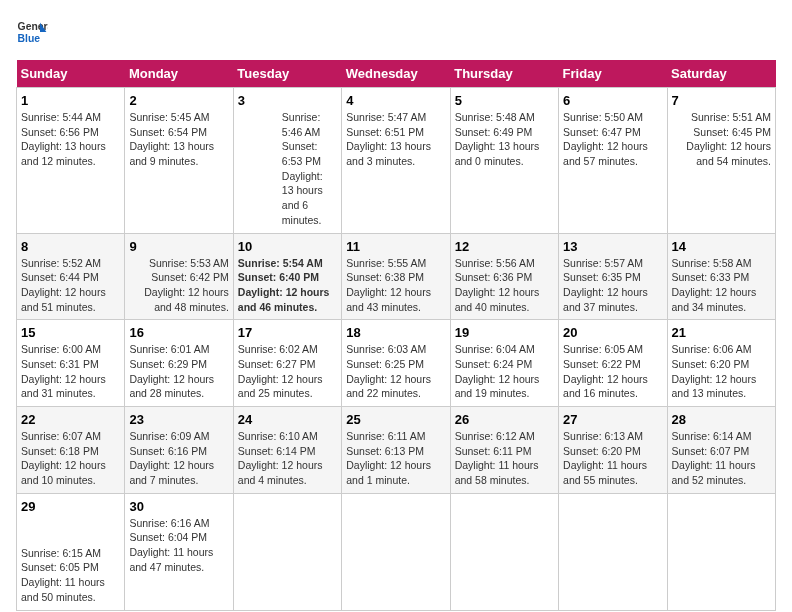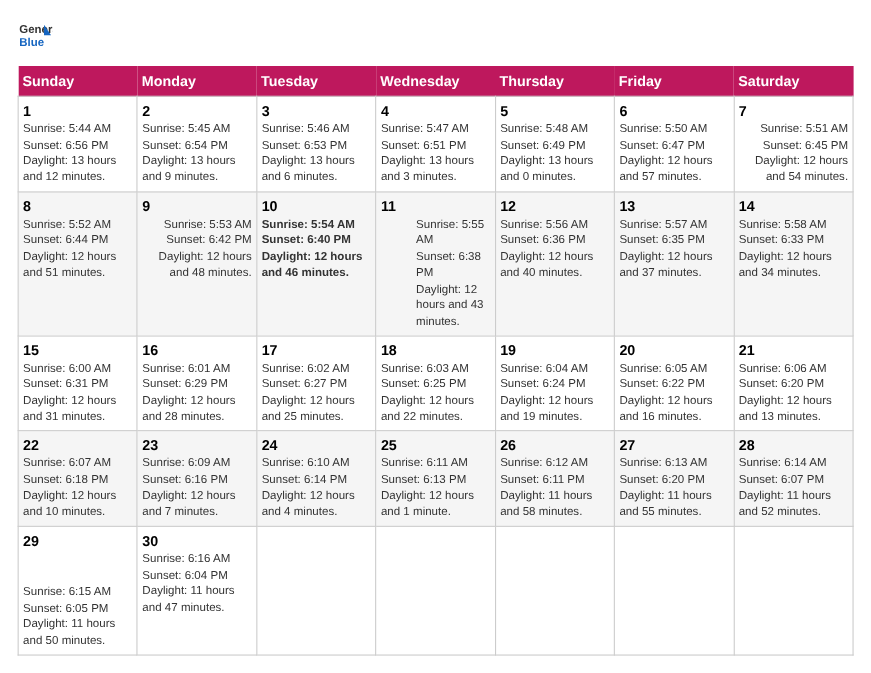--- a/index.html
+++ b/index.html
@@ -112,21 +112,21 @@
 Daylight: 13 hours and 12 minutes.</div>
         </td>
         <td>
           <span class="day-num">2</span>
           <div class="day-info" style="white-space: pre-wrap;">Sunrise: 5:45 AM
 Sunset: 6:54 PM
 Daylight: 13 hours and 9 minutes.</div>
         </td>
         <td>
           <span class="day-num">3</span>
-          <div class="day-info" style="white-space: pre-wrap;">Sunrise: 5:46 AM
+          <div class="day-info" style="white-space: pre-wrap; margin-left: 44px;">Sunrise: 5:46 AM
 Sunset: 6:53 PM
 Daylight: 13 hours and 6 minutes.</div>
         </td>
         <td>
           <span class="day-num">4</span>
           <div class="day-info" style="white-space: pre-wrap;">Sunrise: 5:47 AM
 Sunset: 6:51 PM
 Daylight: 13 hours and 3 minutes.</div>
         </td>
         <td>
@@ -162,21 +162,21 @@
 Daylight: 12 hours and 48 minutes.</div>
         </td>
         <td>
           <span class="day-num">10</span>
           <div class="day-info" style="white-space: pre-wrap; font-weight: bold;">Sunrise: 5:54 AM
 Sunset: 6:40 PM
 Daylight: 12 hours and 46 minutes.</div>
         </td>
         <td>
           <span class="day-num">11</span>
-          <div class="day-info" style="white-space: pre-wrap; margin-left: 32px;">Sunrise: 5:55 AM
+          <div class="day-info" style="white-space: pre-wrap;">Sunrise: 5:55 AM
 Sunset: 6:38 PM
 Daylight: 12 hours and 43 minutes.</div>
         </td>
         <td>
           <span class="day-num">12</span>
           <div class="day-info" style="white-space: pre-wrap;">Sunrise: 5:56 AM
 Sunset: 6:36 PM
 Daylight: 12 hours and 40 minutes.</div>
         </td>
         <td>

